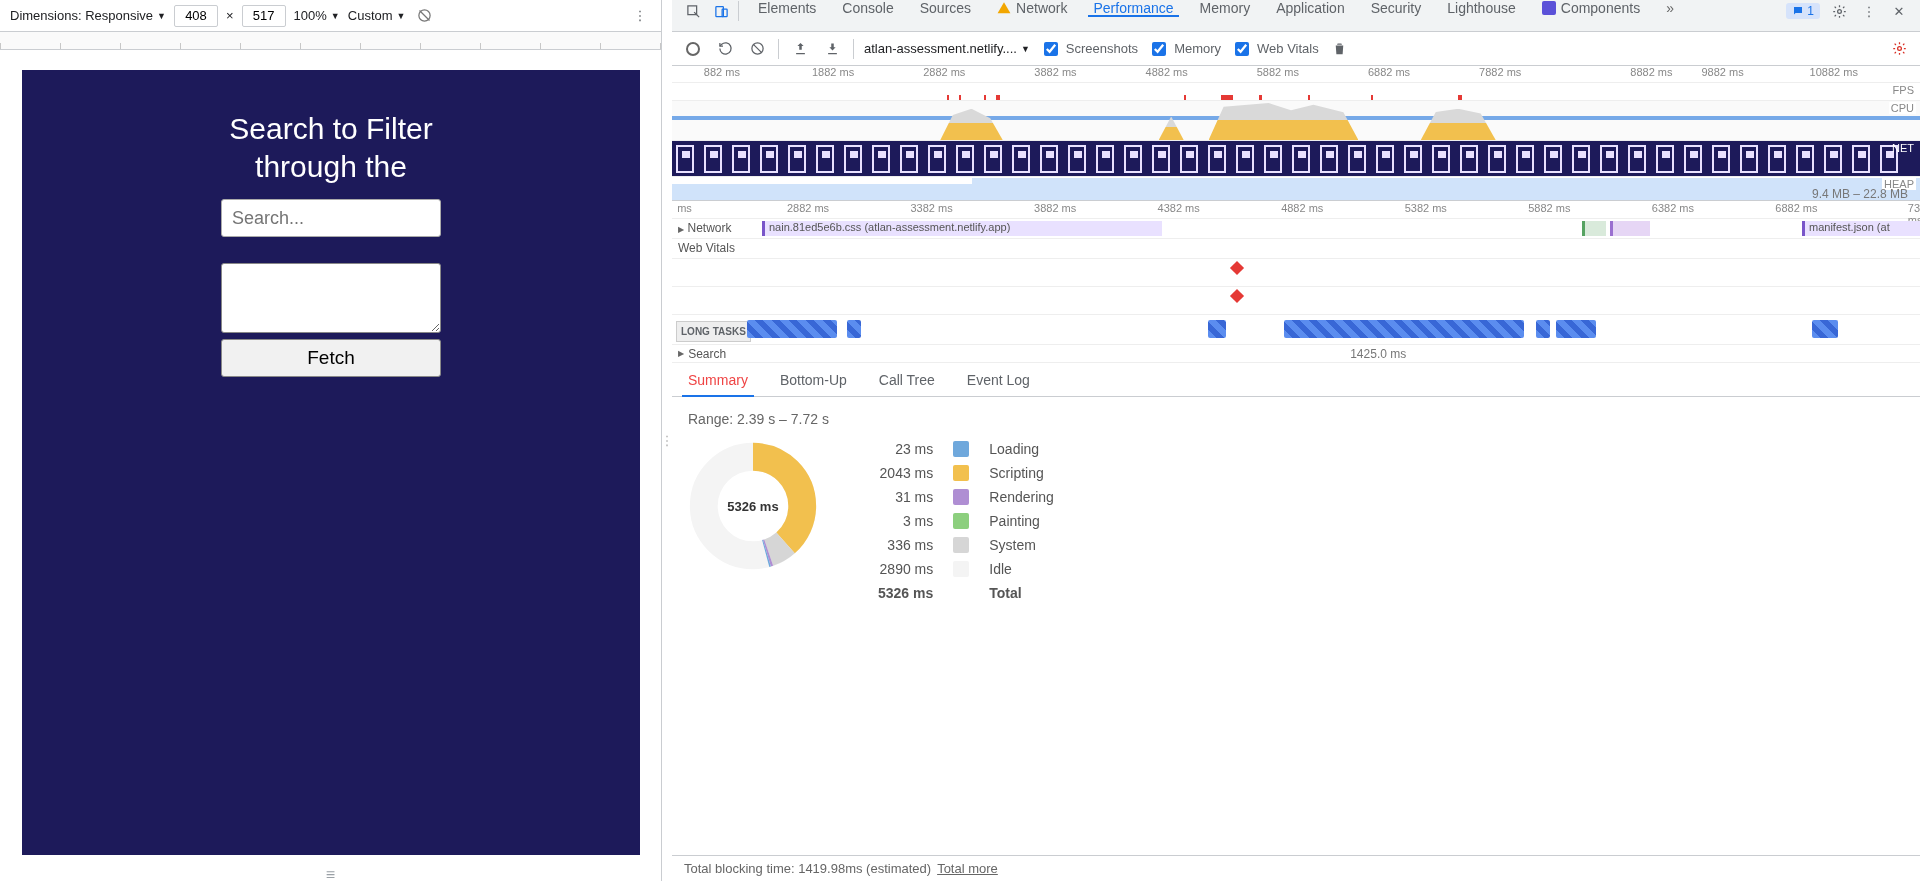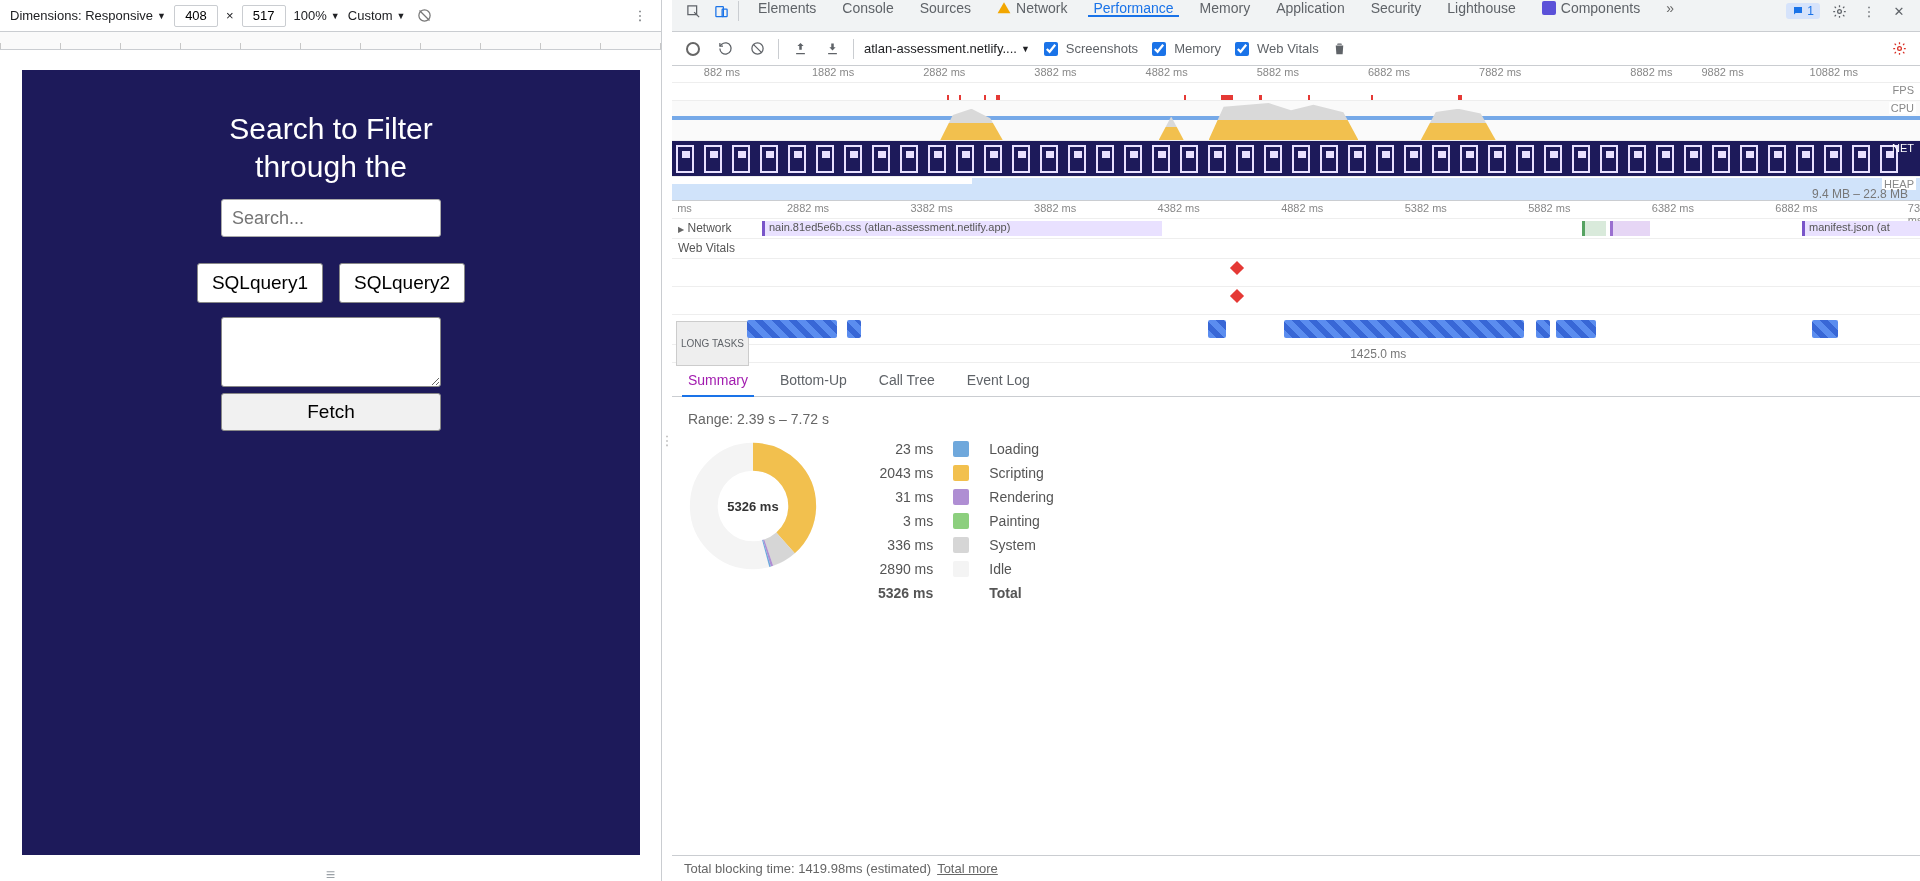--- a/index.html
+++ b/index.html
@@ -97,28 +97,28 @@
   .tracks .tick-ruler span{position:absolute;top:1px;transform:translateX(-50%);}
   .network-track{height:20px;position:relative;border-bottom:1px solid #eee;font-size:12px;}
   .network-track .hdr{position:absolute;left:6px;top:2px;color:#555;}
   .nt-bar{position:absolute;top:2px;height:15px;background:#e9e1ff;border-left:3px solid #7955c9;font-size:11px;color:#555;overflow:hidden;white-space:nowrap;padding-left:4px;}
   .nt-bar.b{background:#d9eadb;border-left-color:#56a362;}
   .nt-bar.c{background:#e6d6f5;border-left-color:#9a6fd0;}
   .wv-track{height:20px;border-bottom:1px solid #eee;font-size:12px;padding:2px 6px;color:#555;}
   .marker-track{height:28px;position:relative;border-bottom:1px solid #eee;}
   .diamond{position:absolute;width:10px;height:10px;background:#e53935;transform:rotate(45deg);}
   .long-track{height:30px;position:relative;border-bottom:1px solid #eee;}
-  .long-track .lbl{position:absolute;left:4px;top:6px;font-size:10px;background:#eee;border:1px solid #ccc;padding:16px 4px;}
+  .long-track .lbl{position:absolute;left:4px;top:6px;font-size:10px;background:#eee;border:1px solid #ccc;padding:4px 4px;font-weight:bold;}
   .lt-bar{position:absolute;top:5px;height:18px;background:repeating-linear-gradient(45deg,#5b8def 0,#5b8def 6px,#3867d6 6px,#3867d6 12px);border-radius:2px;}
   .frames-track{height:18px;font-size:12px;padding:0 6px;color:#555;display:flex;align-items:center;gap:4px;border-bottom:1px solid #eee;}
 
   
   .lower-tabs{height:34px;border-bottom:1px solid var(--border);display:flex;align-items:stretch;background:#fff;}
   .lower-tabs .lt{padding:0 16px;display:flex;align-items:center;font-size:14px;color:var(--txt);position:relative;}
-  .lower-tabs .lt.active{color:#a21caf;justify-content:center;}
+  .lower-tabs .lt.active{color:#ef4444;justify-content:center;}
   .lower-tabs .lt.active::after{content:"";position:absolute;left:10px;right:10px;bottom:-1px;height:2px;background:var(--tab-active);}
 
   .summary-pane{padding:14px 16px;display:flex;flex-direction:column;gap:14px;}
   .range{color:#666;font-size:14px;}
   .summary-body{display:flex;gap:60px;align-items:flex-start;}
   .donut{width:130px;height:130px;position:relative;}
   .donut svg{transform:rotate(-90deg);}
   .donut .center{position:absolute;inset:0;display:flex;align-items:center;justify-content:center;font-weight:600;color:#333;}
   .legend{display:grid;grid-template-columns:auto auto auto;gap:8px 20px;align-items:center;font-size:14px;}
   .legend .ms{text-align:right;color:#555;}
@@ -169,24 +169,20 @@
 
     <div class="ruler"></div>
 
     <div class="viewport-wrap">
       <div class="device-frame">
         <div class="app-title">
           <div>Search to Filter</div>
           <div>through the</div>
         </div>
         <input class="search-input" placeholder="Search..." style="">
-        <div class="sql-row">
-          <button class="sql-btn">SQLquery1</button>
-          <button class="sql-btn">SQLquery2</button>
-        </div>
         <textarea class="textarea" style=""></textarea>
         <button class="fetch-btn">Fetch</button>
       </div>
     </div>
 
     <div class="resize-handle">≡</div>
   </div>
 
   <div class="split-gutter">⋮</div>
 

